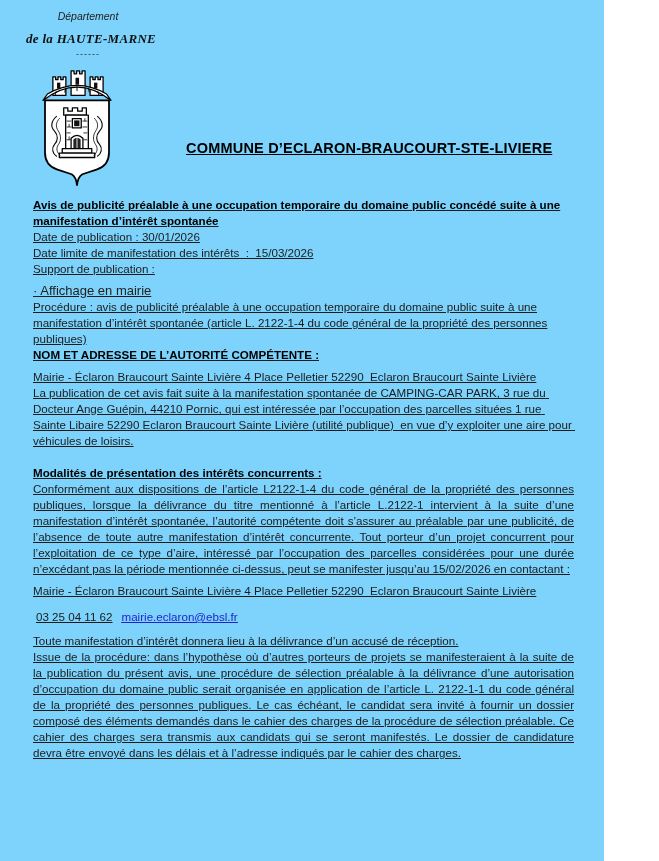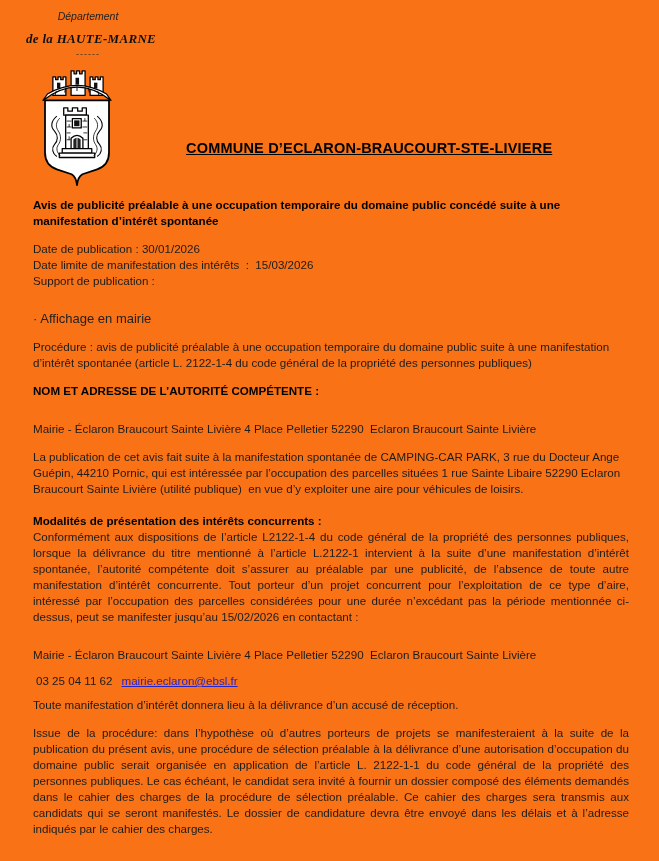--- a/index.html
+++ b/index.html
@@ -1,24 +1,25 @@
 <!DOCTYPE html>
 <html lang="fr"><head>
 <meta charset="utf-8">
 <title>Avis de publicité - Commune d'Eclaron-Braucourt-Ste-Liviere</title>
 <style>
   * { margin:0; padding:0; box-sizing:border-box; }
   html,body { background:#ffffff; }
   .page {
     position:relative;
-    width:659px; height:861px;
-    background:#f97316;
+    width:604px; height:861px;
+    background:#7dd3fc;
     color:#1c1c1c;
     font-family:"Liberation Sans", sans-serif;
     overflow:hidden;
+    text-decoration:underline;
   }
   
   .doc-header { position:relative; height:192px; }
   .dept-block { position:absolute; left:26px; top:10px; width:124px; text-align:center; }
   .dept-line1 { font-style:italic; font-size:10.5px; color:#222; font-family:"Liberation Sans", sans-serif; }
   .dept-line2 { font-style:italic; font-weight:600; font-size:13px; margin-top:9px;
                 color:#111; font-family:"Liberation Serif", serif; letter-spacing:.3px; white-space:nowrap; }
   .dept-dashes { font-size:9px; letter-spacing:1px; color:#333; margin-top:2px; }
   .crest { position:absolute; left:30px; top:62px; width:94px; height:128px; }
   .doc-title {
@@ -27,23 +28,23 @@
     text-decoration:underline; letter-spacing:.2px; white-space:nowrap;
   }
   
   .doc-main { padding:0 30px 0 33px; font-size:11.6px; line-height:16px; color:#1c1c1c; }
   .p { margin:0; }
   .bold { font-weight:bold; color:#000; }
   .pre { white-space:pre-wrap; }
   .just { text-align:justify; }
   .mt5  { margin-top:5px; }
   .mt8  { margin-top:8px; }
-  .mt10 { margin-top:22px; }
+  .mt10 { margin-top:6px; }
   .mt11 { }
-  .mt12 { margin-top:12px; }
+  .mt12 { }
   .mt16 { margin-top:16px; }
   .support-item { font-size:13px; color:#222; }
   .phone-line { padding-left:3px;margin-top:10px; }
   .email-link { color:#2323cc; text-decoration:underline; cursor:pointer; margin-left:9px; }
 </style>
 </head>
 <body>
 
 <div class="page">
 

